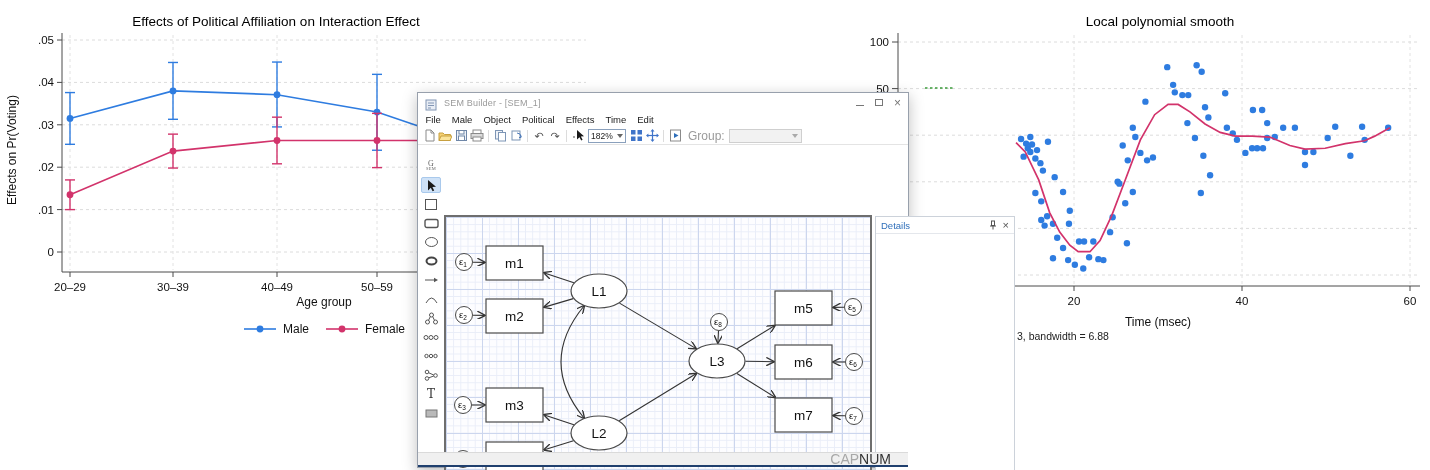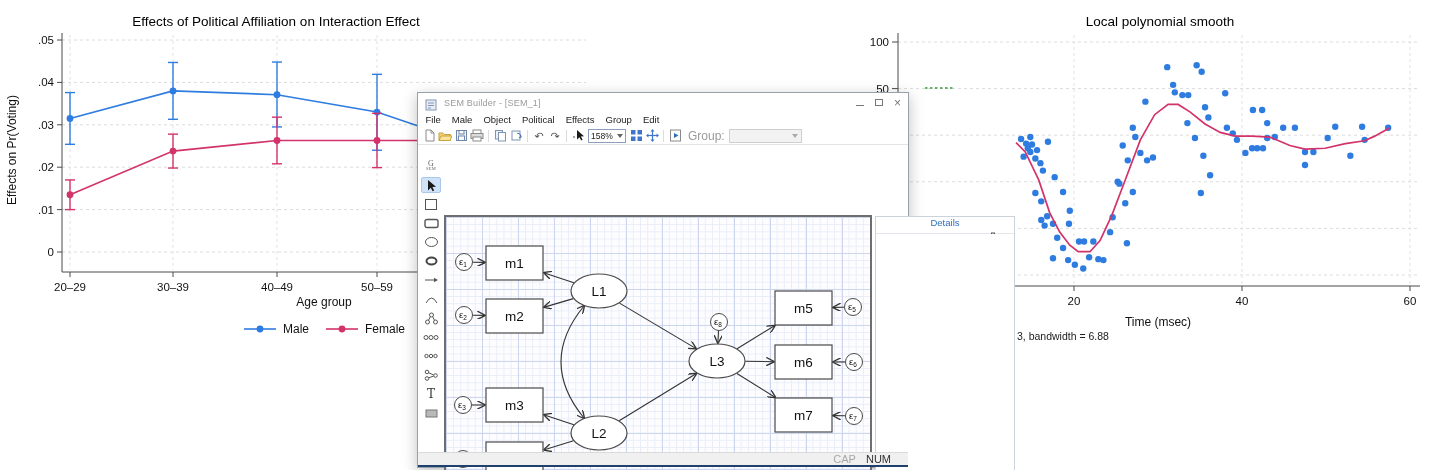--- a/index.html
+++ b/index.html
@@ -51,29 +51,29 @@
             background-image:
               linear-gradient(to right, #ccd6ee 1px, transparent 1px),
               linear-gradient(to bottom, #ccd6ee 1px, transparent 1px),
               linear-gradient(to right, #e9edf8 1px, transparent 1px),
               linear-gradient(to bottom, #e9edf8 1px, transparent 1px);
             background-size: 36px 100%, 100% 36px, 7.2px 100%, 100% 7.2px; }
   .canvas svg { position:absolute; inset:0; }
 
   .details-panel { position:absolute; left:457px; top:71px; width:140px; height:288px;
                    background:#fff; border:1px solid #ccd2da; display:flex; flex-direction:column; }
-  .dp-header { height:17px; display:flex; align-items:center; padding:0 5px; border-bottom:1px solid #e4e7ec;flex-direction:column; }
+  .dp-header { height:17px; display:flex; align-items:center; padding:0 5px; border-bottom:1px solid #e4e7ec; }
   .dp-title { font-size:9.5px; color:#2f6fba; }
   .dp-icons { margin-left:auto; display:flex; align-items:center; gap:6px; color:#555; }
   .dp-close { font-size:11px; color:#555; line-height:10px; }
   .dp-body { flex:1; position:relative; background:#fff; }
 
   .statusbar { position:absolute; left:0; right:0; bottom:2px; height:13px; background:#f0f0f0;
                border-top:1px solid #dadada; display:flex; align-items:center;
-               justify-content:flex-end; gap:10px; padding-right:17px; font-size:11px; }
+               justify-content:flex-end; padding-right:17px; font-size:14px; }
   .st-cap { color:#a8a8a8; } .st-num { color:#333; }
   .navy-strip { position:absolute; left:0; right:0; bottom:0; height:2px; background:#20406e; }
 </style>
 </head>
 <body>
 
 <div id="stage">
 
   <div class="chart" id="left-chart">
     <svg id="lc-svg" width="600" height="360">
@@ -299,21 +299,21 @@
         <span class="wc-close">×</span>
       </span>
     </div>
 
     <div class="menubar">
       <span class="menu-item">File</span>
       <span class="menu-item">Male</span>
       <span class="menu-item">Object</span>
       <span class="menu-item">Political</span>
       <span class="menu-item">Effects</span>
-      <span class="menu-item">Group</span>
+      <span class="menu-item">Time</span>
       <span class="menu-item">Edit</span>
     </div>
 
     <div class="toolbar">
       <span class="tbtn">
           <svg width="13" height="13">
             <path d="M3,1 h5 l3,3 v8 h-8 z" fill="#fff" stroke="#8a8a8a"></path>
             <path d="M8,1 v3 h3" fill="none" stroke="#8a8a8a"></path>
           </svg>
         </span>
@@ -359,21 +359,21 @@
           <span class="tb-glyph">↷</span>
         </span>
       <span class="tsep"></span>
       <span class="tbtn">
           <svg width="13" height="13">
             <circle cx="2" cy="8" r="0.8" fill="#333"></circle>
             <path d="M5,1 L5,10.5 L7.5,8.2 L9.2,11.5 L10.6,10.7 L8.9,7.5 L12,7.2 Z" fill="#1a1a1a"></path>
           </svg>
         </span>
       <span class="zoom-combo">
-        <span>158%</span>
+        <span>182%</span>
         <span class="caret"></span>
       </span>
       <span class="tbtn">
           <svg width="13" height="13">
             <rect x="1" y="1" width="4.5" height="4.5" fill="#3f74c9"></rect>
             <rect x="7.5" y="1" width="4.5" height="4.5" fill="#3f74c9"></rect>
             <rect x="1" y="7.5" width="4.5" height="4.5" fill="#3f74c9"></rect>
             <rect x="7.5" y="7.5" width="4.5" height="4.5" fill="#3f74c9"></rect>
           </svg>
         </span>

